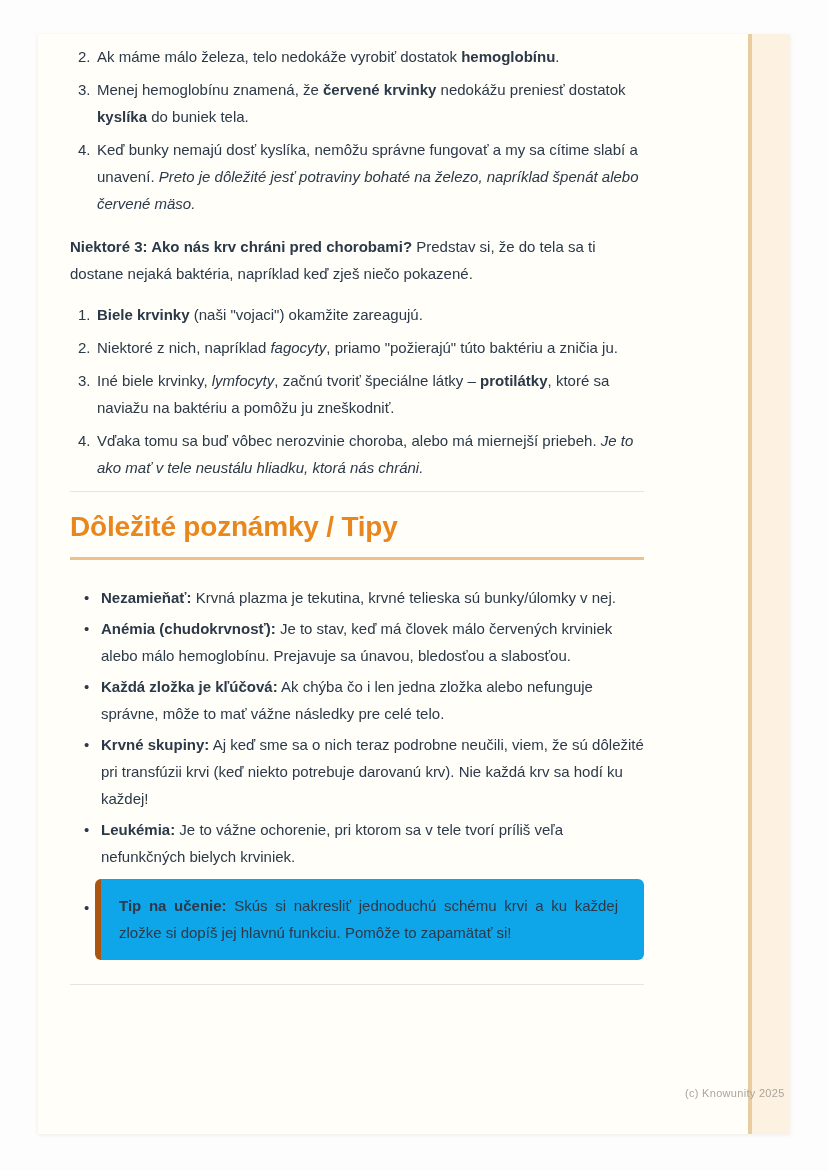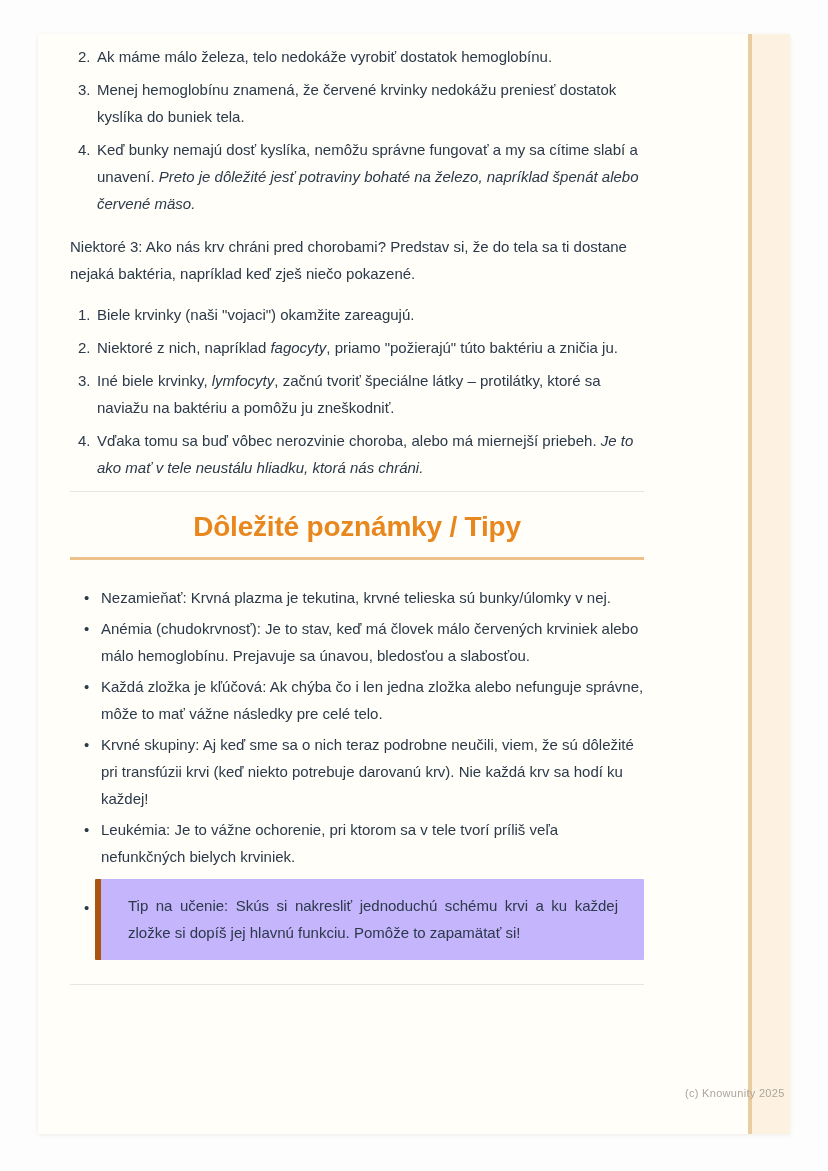--- a/index.html
+++ b/index.html
@@ -19,48 +19,48 @@
     background:#e9cda1;
   }
   .margin-band{
     position:absolute;top:0;left:714px;width:38px;height:1100px;
     background:#fdf2e2;
   }
   .content{
     position:absolute;left:32px;top:0;width:574px;padding-top:9px;
     font-size:15px;line-height:27px;color:#2b3949;
   }
-  .b{font-weight:400;}
+  .b{font-weight:700;}
   .i{font-style:italic;}
   .oli{position:relative;padding-left:27px;margin:0 0 6px 0;}
   .oli .num{position:absolute;left:8px;top:0;}
   .para{margin:16px 0 14px 0;}
   .olist2{margin:0;}
   .divider{border:none;border-top:1px solid #e8e5df;margin:10px 0 18px 0;}
   .divider2{border:none;border-top:1px solid #e8e5df;margin:24px 0 0 0;}
   h1.section{
     margin:16px 0 0 0;
     font-size:28px;line-height:34px;font-weight:700;color:#e8871e;
     letter-spacing:-0.2px;
-    padding-bottom:13px;border-bottom:3px solid #efc18a;text-align:center;
+    padding-bottom:13px;border-bottom:3px solid #efc18a;
   }
   .ulist{margin-top:24px;}
   .uli{position:relative;padding-left:31px;margin:0 0 4px 0;}
   .uli::before{
     content:"•";position:absolute;left:14px;top:0;color:#2b3949;
   }
   .tip-li{position:relative;padding-left:25px;margin-top:9px;}
   .tip-li::before{
     content:"•";position:absolute;left:14px;top:15px;color:#2b3949;
   }
   .tip-box{
     border-left:6px solid #ab5510;
-    background:#c4b5fd;
-    border-radius:1px;
-    padding:13px 26px 14px 27px;
+    background:#0ea5e9;
+    border-radius:6px;
+    padding:13px 26px 14px 18px;
     text-align:justify;
   }
   .watermark{
     position:absolute;left:685px;top:1086px;
     font-size:11px;line-height:14px;color:#aba59c;letter-spacing:0.3px;
     z-index:3;
   }
 </style>
 </head>
 <body>

